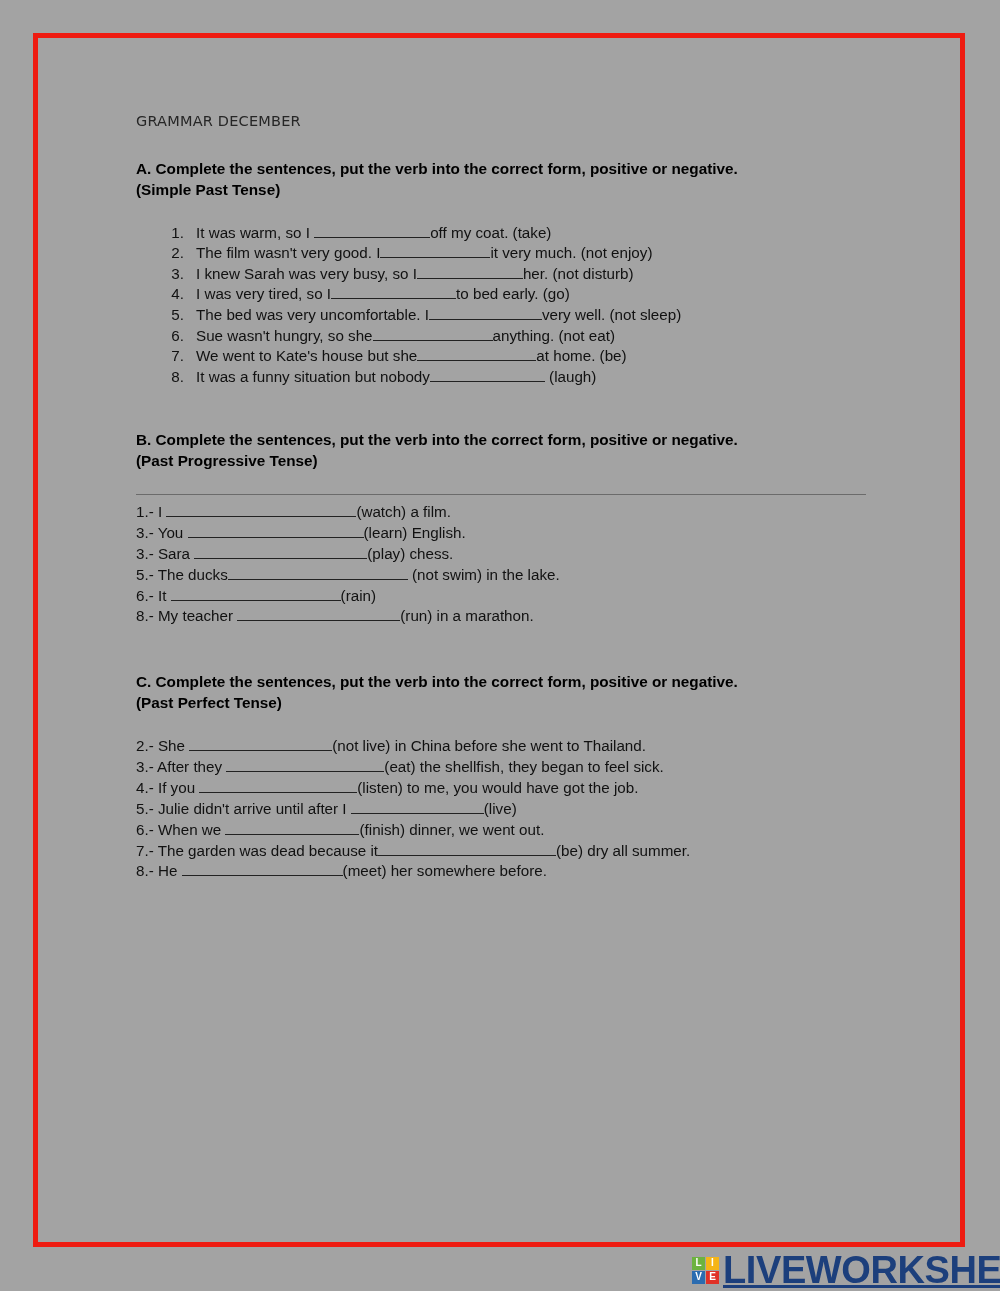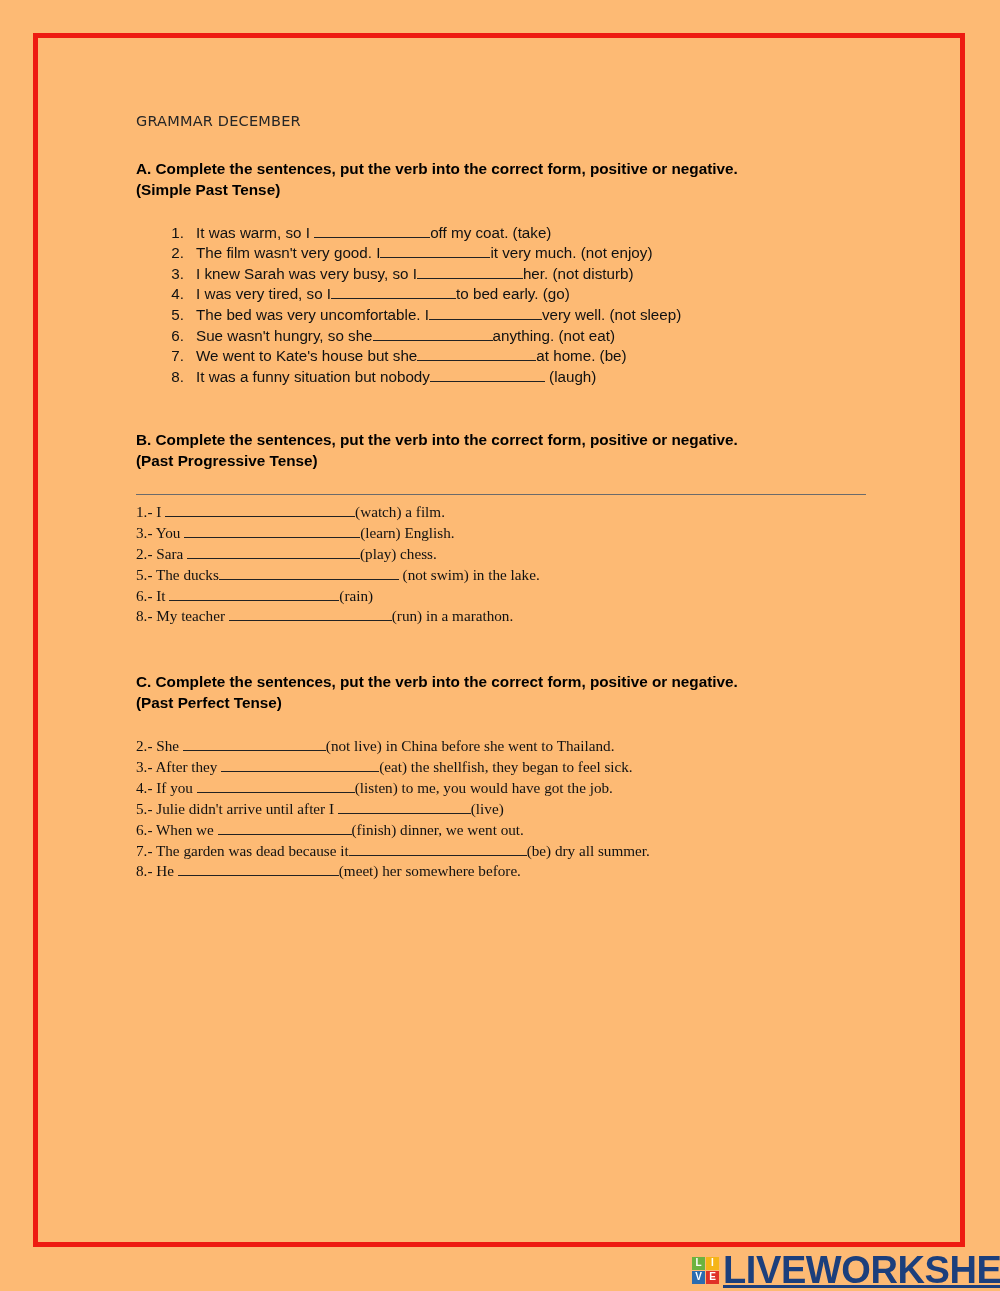--- a/index.html
+++ b/index.html
@@ -9,21 +9,21 @@
     background: #ffffff;
   }
   body {
     font-family: "Liberation Sans", sans-serif;
     color: #1a1a1a;
   }
   .page {
     position: relative;
     width: 1000px;
     height: 1291px;
-    background: #fdba74;
+    background: #a3a3a3;
     overflow: hidden;
   }
   
   .red-frame {
     position: absolute;
     left: 33px;
     top: 33px;
     width: 932px;
     height: 1214px;
     border: 5px solid #ee1b11;
@@ -72,21 +72,20 @@
     position: absolute;
     left: 22px;
     width: 26px;
     text-align: right;
   }
   
   .plain-list {
     list-style: none;
     margin: 0;
     padding: 0;
-    font-family: Liberation Serif, serif;
   }
   .plain-list li {
     font-size: 15.2px;
     line-height: 20.9px;
     color: #111111;
     white-space: nowrap;
   }
   .sec-b-rule {
     border: none;
     border-top: 1.6px solid #6b6b6b;
@@ -178,21 +177,21 @@
 
     <div class="sec-b">
       <div class="section-heading">
         <span>B. Complete the sentences, put the verb into the correct form, positive or negative.</span><br>
         <span>(Past Progressive Tense)</span>
       </div>
       <hr class="sec-b-rule">
       <ul class="plain-list" id="list-b">
           <li><span>1.- I </span><span class="blank" style="width: 190px;"></span><span>(watch) a film.</span></li>
           <li><span>3.- You </span><span class="blank" style="width: 176px;"></span><span>(learn) English.</span></li>
-          <li><span>2.- Sara </span><span class="blank" style="width: 173px;"></span><span>(play) chess.</span></li>
+          <li><span>3.- Sara </span><span class="blank" style="width: 173px;"></span><span>(play) chess.</span></li>
           <li><span>5.- The ducks</span><span class="blank" style="width: 180px;"></span><span> (not swim) in the lake.</span></li>
           <li><span>6.- It </span><span class="blank" style="width: 170px;"></span><span>(rain)</span></li>
           <li><span>8.- My teacher </span><span class="blank" style="width: 163px;"></span><span>(run) in a marathon.</span></li>
         </ul>
     </div>
 
     <div class="sec-c">
       <div class="section-heading">
         <span>C. Complete the sentences, put the verb into the correct form, positive or negative.</span><br>
         <span>(Past Perfect Tense)</span>

